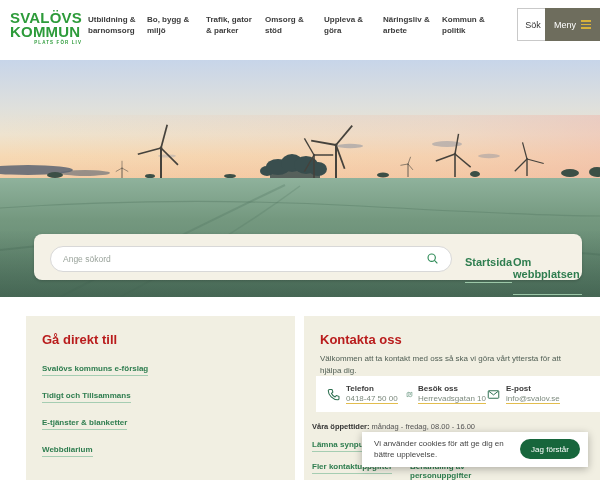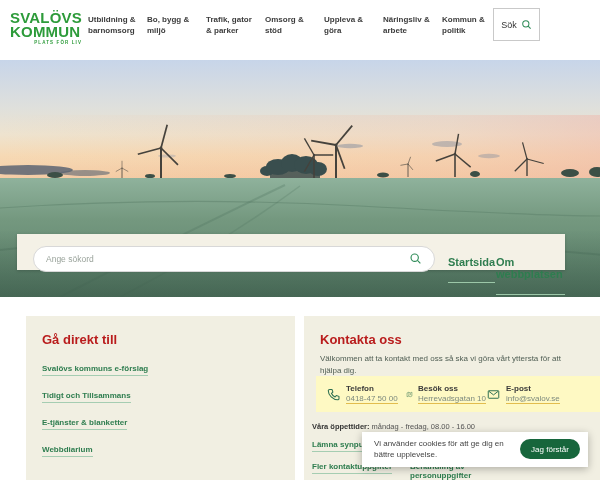--- a/index.html
+++ b/index.html
@@ -8,52 +8,52 @@
     font-family:"Liberation Sans",sans-serif;background:#fff;
   }
   
   .header{position:absolute;top:0;left:0;width:600px;height:60px;background:#fff;z-index:5;}
   .logo{position:absolute;left:10px;top:11px;color:#2d9b3a;cursor:pointer;}
   .logo-l1,.logo-l2{font-size:15px;font-weight:800;letter-spacing:.2px;line-height:14px;}
   .logo-tag{font-size:4.5px;font-weight:700;letter-spacing:1.1px;text-align:right;margin-top:1px;color:#2d9b3a;}
   .nav{position:absolute;left:88px;top:14px;display:flex;font-weight:bold;}
   .nav-item{width:52px;margin-right:7px;font-size:8px;line-height:11px;color:#3c3c3c;cursor:pointer;}
   button{border:none;background:none;padding:0;margin:0;font-family:inherit;cursor:pointer;}
-  .sok-btn{position:absolute;left:493px;top:8px;width:47px;height:33px;background:#fff;
+  .sok-btn{position:absolute;left:517px;top:8px;width:47px;height:33px;background:#fff;
     border:1px solid #c9c9c9;display:flex;align-items:center;justify-content:center;gap:4px;
     font-size:9px;color:#333;}
   .meny-btn{position:absolute;left:545px;top:8px;width:55px;height:33px;background:#6e6d5d;color:#fff;
     display:flex;align-items:center;justify-content:center;gap:5px;font-size:9px;}
   .burger{display:flex;flex-direction:column;gap:2px;}
   .burger span{display:block;width:10px;height:1.5px;background:#d9b23a;}
   
   .hero{position:absolute;top:60px;left:0;width:600px;height:237px;z-index:1;}
   
-  .search-panel{position:absolute;left:17px;top:234px;width:548px;height:36px;background:#f4f1e6;
-    border-radius:0;z-index:6;box-shadow:0 1px 3px rgba(0,0,0,.18);}
+  .search-panel{position:absolute;left:34px;top:234px;width:548px;height:46px;background:#f4f1e6;
+    border-radius:8px;z-index:6;box-shadow:0 1px 3px rgba(0,0,0,.18);}
   .search-input{position:absolute;left:16px;top:12px;width:402px;height:26px;box-sizing:border-box;
     border:1px solid #d8d8d8;border-radius:14px;padding:0 26px 0 12px;font-size:8.5px;color:#333;
     font-family:inherit;background:#fff;outline:none;}
   .search-input::placeholder{color:#9aa39b;}
   .input-mag{position:absolute;left:392px;top:18px;}
   .sp-link{position:absolute;top:22px;font-size:11px;font-weight:bold;color:#2e7d4f;
     border-bottom:1.5px solid #9cc7a8;padding-bottom:14px;cursor:pointer;}
   .sp-link.l1{left:431px;}
   .sp-link.l2{left:479px;}
   
   .panel{position:absolute;top:316px;height:164px;background:#f1efe2;z-index:2;}
   .panel-left{left:26px;width:269px;}
   .panel-right{left:304px;width:296px;}
   .panel h2{margin:16px 0 0 16px;font-size:13px;color:#b91c1c;font-weight:bold;}
   .ql-list{margin:10px 0 0 16px;}
   .ql-item{margin-bottom:8px;}
   .g-link{display:inline-block;font-size:8px;font-weight:bold;color:#2e7d4f;
     border-bottom:1.5px solid #a5cdb2;padding-bottom:2px;cursor:pointer;}
   .intro{margin:6px 16px 0 16px;font-size:8px;line-height:11.5px;color:#4f5d53;width:260px;}
-  .contact-card{position:absolute;left:12px;top:60px;width:284px;height:36px;background:#fef9c3;
+  .contact-card{position:absolute;left:12px;top:60px;width:284px;height:36px;background:#ffffff;
     display:flex;align-items:center;padding-left:10px;box-sizing:border-box;}
   .c-item{display:flex;align-items:center;gap:5px;width:80px;}
   .c-text{display:flex;flex-direction:column;gap:1px;}
   .c-label{font-size:8px;font-weight:bold;color:#3a3a3a;}
   .c-value{font-size:8px;color:#7d8a7e;border-bottom:1.5px solid #e2bd4e;padding-bottom:.5px;
     cursor:pointer;white-space:nowrap;}
   .hours{position:absolute;left:8px;top:106px;font-size:7.5px;color:#555;}
   .hours b{color:#333;}
   .link-feedback{position:absolute;left:8px;top:124px;}
   .bottom-links{position:absolute;left:8px;top:146px;display:flex;}
@@ -82,20 +82,28 @@
     <span class="nav-item">Uppleva &amp; göra</span>
     <span class="nav-item">Näringsliv &amp; arbete</span>
     <span class="nav-item">Kommun &amp; politik</span>
   </nav>
   <button class="sok-btn">
     <span>Sök</span>
     <svg width="11" height="11" viewBox="0 0 16 16">
       <circle cx="7" cy="7" r="4.5" fill="none" stroke="#2e8b57" stroke-width="1.5"></circle>
       <line x1="10.4" y1="10.4" x2="14" y2="14" stroke="#2e8b57" stroke-width="1.5"></line>
     </svg>
+  </button>
+  <button class="meny-btn">
+    <span>Meny</span>
+    <span class="burger">
+        <span></span>
+        <span></span>
+        <span></span>
+      </span>
   </button>
 </div>
 
 <div class="hero">
   <svg width="600" height="237" viewBox="0 0 600 237">
     <defs>
       <linearGradient id="sky" x1="0" y1="0" x2="0" y2="1">
         <stop offset="0" stop-color="#c7d5e9"></stop>
         <stop offset="0.40" stop-color="#dfe0dc"></stop>
         <stop offset="0.62" stop-color="#eee3cf"></stop>

